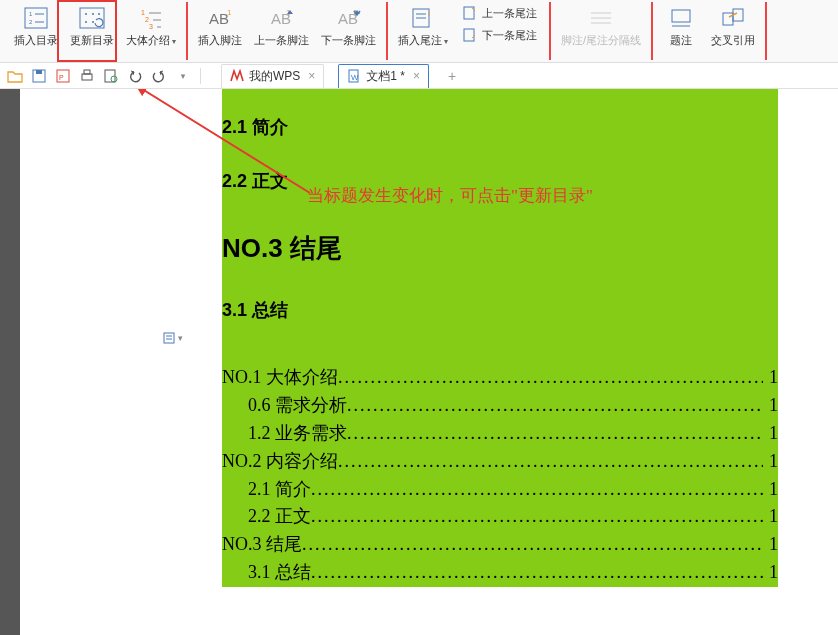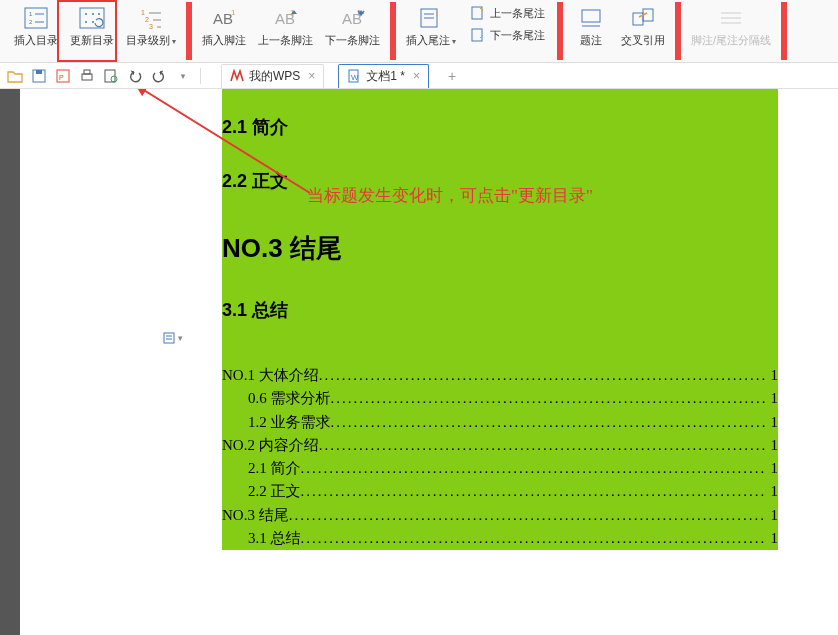--- a/index.html
+++ b/index.html
@@ -1,20 +1,20 @@
 <!DOCTYPE html>
 <html><head>
 <meta charset="utf-8">
 <style>
   * { box-sizing: border-box; margin: 0; padding: 0; }
   body { font-family: "Microsoft YaHei", "SimSun", Arial, sans-serif; font-size: 12px; background: #fff; width: 838px; height: 635px; overflow: hidden; position: relative; }
 
   
   .ribbon { display: flex; background: #f9f9f9; border-bottom: 1px solid #ddd; height: 63px; padding: 2px 4px 0 4px; }
-  .ribbon-group { display: flex; align-items: flex-start; border-right: 6px solid #ef4444; padding: 0 4px; height: 58px; }
+  .ribbon-group { display: flex; align-items: flex-start; border-right: 2px solid #ef4444; padding: 0 4px; height: 58px; }
   .ribbon-btn { display: flex; flex-direction: column; align-items: center; justify-content: flex-start; padding: 3px 6px 2px 6px; cursor: pointer; color: #333; min-width: 48px; }
   .ribbon-btn .ico { height: 26px; display: flex; align-items: center; justify-content: center; color: #4a7ab5; }
   .ribbon-btn .ico.gray { color: #666; }
   .ribbon-btn .lbl { font-size: 11px; margin-top: 2px; white-space: nowrap; }
   .ribbon-btn .caret { font-size: 8px; color: #666; margin-left: 2px; }
   .ribbon-btn.disabled { color: #bbb; }
   .ribbon-btn.disabled .ico { color: #ccc; }
   .ribbon-vert { display: flex; flex-direction: column; justify-content: center; padding: 0 4px; font-family: Liberation Serif, serif; }
   .ribbon-small { display: flex; align-items: center; padding: 3px 4px; cursor: pointer; color: #333; font-size: 11px; white-space: nowrap; }
   .ribbon-small .sico { width: 16px; height: 16px; display: inline-flex; align-items: center; justify-content: center; margin-right: 4px; color: #4a7ab5; }
@@ -42,21 +42,21 @@
   .gutter .gutter-ico .gc { font-size: 9px; color: #888; margin-left: 2px; }
   .page { position: absolute; left: 202px; top: 0; width: 556px; background: #84cc16; padding: 0; color: #000; }
   .h-sec { font-family: Arial, "SimSun"; font-weight: bold; }
   .h21 { font-size: 18px; margin-top: 26px; }
   .h22 { font-size: 18px; margin-top: 30px; }
   .hno3 { font-size: 26px; margin-top: 38px; }
   .h31 { font-size: 18px; margin-top: 32px; }
 
   .annotation { position: absolute; color: #e53935; font-size: 17px; font-family: "SimSun", serif; white-space: nowrap; }
 
-  .toc { margin-top: 42px; font-family: "SimSun", "Microsoft YaHei"; font-size: 15px; line-height: 1.55; }
+  .toc { margin-top: 42px; font-family: "SimSun", "Microsoft YaHei"; font-size: 18px; line-height: 1.55; }
   .toc-row { display: flex; align-items: baseline; }
   .toc-title { white-space: nowrap; }
   .toc-title.indent1 { padding-left: 26px; }
   .toc-leader { flex: 1; overflow: hidden; letter-spacing: 2px; color: #000; white-space: nowrap; }
   .toc-leader::after { content: "................................................................................................................................................................................................"; }
   .toc-page { padding-left: 6px; white-space: nowrap; }
 
   svg { display: block; }
 </style>
 </head>
@@ -95,21 +95,21 @@
       <span class="ico">
         <svg width="24" height="22">
             <text x="2" y="8" font-size="7" fill="#e67817">1</text>
             <text x="6" y="15" font-size="7" fill="#e67817">2</text>
             <text x="10" y="22" font-size="7" fill="#e67817">3</text>
             <line x1="10" y1="6" x2="22" y2="6" stroke="#888"></line>
             <line x1="14" y1="13" x2="22" y2="13" stroke="#888"></line>
             <line x1="18" y1="20" x2="22" y2="20" stroke="#888"></line>
           </svg>
       </span>
-      <span class="lbl"><span>目录级别</span><span class="caret">▾</span></span>
+      <span class="lbl"><span>大体介绍</span><span class="caret">▾</span></span>
     </div>
   </div>
 
   <div class="ribbon-group">
     <div class="ribbon-btn">
       <span class="ico gray">
         <svg width="26" height="22">
             <text x="2" y="17" font-size="15" fill="#777">AB</text>
             <text x="20" y="8" font-size="8" fill="#d94">1</text>
           </svg>
@@ -167,51 +167,51 @@
               <rect x="1" y="1" width="10" height="12" fill="none" stroke="#4a7ab5"></rect>
               <path d="M9 10 l3 -3" stroke="#d94"></path>
             </svg>
           </span>
         <span>下一条尾注</span>
       </div>
     </div>
   </div>
 
   <div class="ribbon-group">
+    <div class="ribbon-btn disabled">
+      <span class="ico">
+        <svg width="24" height="22">
+            <line x1="2" y1="6" x2="22" y2="6" stroke="#ccc"></line>
+            <line x1="2" y1="11" x2="22" y2="11" stroke="#ccc"></line>
+            <line x1="2" y1="16" x2="22" y2="16" stroke="#ccc"></line>
+          </svg>
+      </span>
+      <span class="lbl">脚注/尾注分隔线</span>
+    </div>
+  </div>
+
+  <div class="ribbon-group">
     <div class="ribbon-btn">
       <span class="ico">
         <svg width="24" height="22">
             <rect x="3" y="3" width="18" height="12" fill="none" stroke="#4a7ab5"></rect>
             <line x1="3" y1="19" x2="21" y2="19" stroke="#4a7ab5"></line>
           </svg>
       </span>
       <span class="lbl">题注</span>
     </div>
     <div class="ribbon-btn">
       <span class="ico">
         <svg width="24" height="22">
             <rect x="2" y="6" width="10" height="12" fill="none" stroke="#4a7ab5"></rect>
             <rect x="12" y="2" width="10" height="12" fill="none" stroke="#4a7ab5"></rect>
             <path d="M8 10 l8 -4" stroke="#d94" stroke-width="1.4"></path>
           </svg>
       </span>
       <span class="lbl">交叉引用</span>
-    </div>
-  </div>
-
-  <div class="ribbon-group">
-    <div class="ribbon-btn disabled">
-      <span class="ico">
-        <svg width="24" height="22">
-            <line x1="2" y1="6" x2="22" y2="6" stroke="#ccc"></line>
-            <line x1="2" y1="11" x2="22" y2="11" stroke="#ccc"></line>
-            <line x1="2" y1="16" x2="22" y2="16" stroke="#ccc"></line>
-          </svg>
-      </span>
-      <span class="lbl">脚注/尾注分隔线</span>
     </div>
   </div>
 
 </div>
 
 <div class="highlight-box" style="left:57px; top:0px; width:60px; height:62px;"></div>
 
 <div class="qa-bar">
   <span class="qa-ico">
       <svg width="16" height="16">

